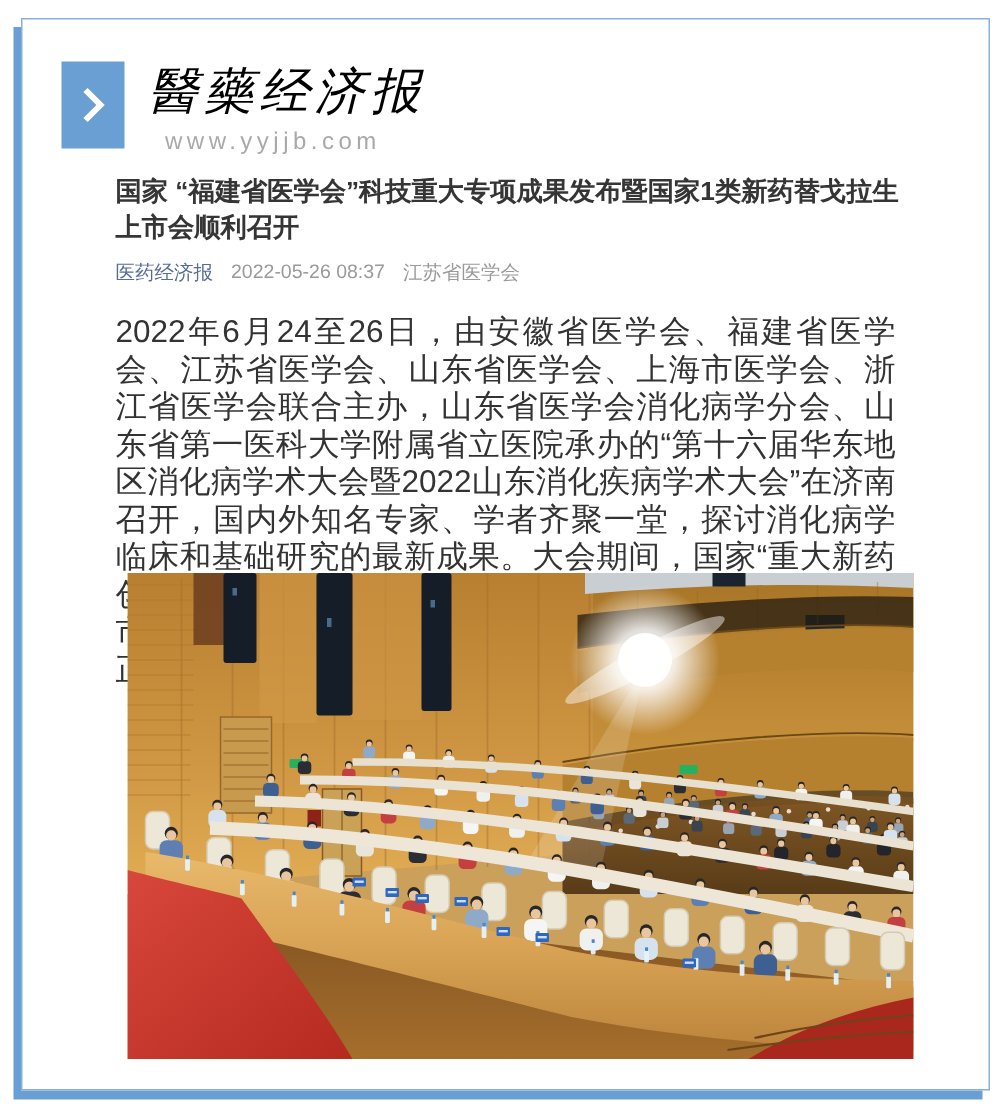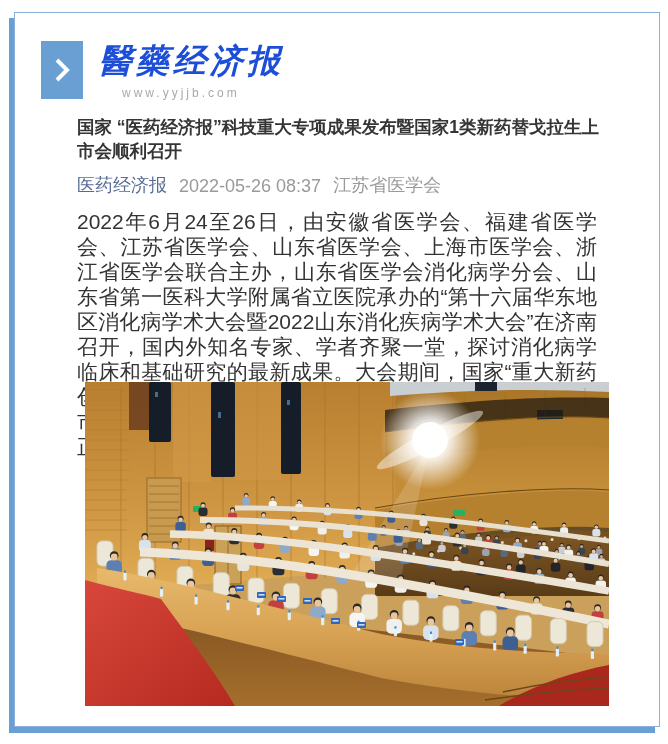--- a/index.html
+++ b/index.html
@@ -3,49 +3,49 @@
 <meta charset="utf-8">
 <style>
   html,body{margin:0;padding:0;background:#ffffff;}
   body{width:668px;height:744px;position:relative;overflow:hidden;
        font-family:"Liberation Sans","DejaVu Sans",sans-serif;}
   .card{position:absolute;left:14px;top:12px;width:644px;height:713px;
         background:#fff;border:1px solid #8ab0d9;
         box-shadow:-5px 6px 0 0 #6a9fd4;}
   .chev{position:absolute;left:26px;top:28px;width:42px;height:58px;
         background:#6a9fd4;display:flex;align-items:center;justify-content:center;cursor:pointer;}
-  .logo{position:absolute;left:84px;top:28px;color:#1d4ed8;
-        font-family:"DejaVu Serif","Liberation Serif",serif;font-style:italic;font-weight:bold;
+  .logo{position:absolute;left:84px;top:28px;color:#000000;
+        font-family:"DejaVu Serif","Liberation Serif",serif;font-style:italic;font-weight:normal;
         font-size:33px;line-height:40px;letter-spacing:4px;white-space:nowrap;}
-  .logourl{position:absolute;left:107px;top:73px;font-size:12px;letter-spacing:3px;color:#a9a9a9;}
+  .logourl{position:absolute;left:95px;top:73px;font-size:16px;letter-spacing:3px;color:#a9a9a9;}
   .title{position:absolute;left:62px;top:102px;width:524px;
          font-size:17.5px;line-height:24px;font-weight:600;color:#353535;}
-  .byline{position:absolute;left:62px;top:160px;font-size:18px;color:#9a9a9a;
-          display:flex;gap:12px;white-space:nowrap;align-items:flex-end;}
+  .byline{position:absolute;left:62px;top:160px;font-size:13px;color:#9a9a9a;
+          display:flex;gap:12px;white-space:nowrap;}
   .byline .src{color:#576b95;cursor:pointer;}
   .bodytext{position:absolute;left:62px;top:196px;width:520px;
             font-size:21px;line-height:25px;color:#333;text-align:justify;}
   .photo{position:absolute;left:70px;top:369px;width:524px;height:324px;cursor:pointer;}
   .photo svg{display:block;width:524px;height:324px;}
 </style>
 </head>
 <body>
 
 <div class="card">
 
   <div class="chev">
     <svg width="16" height="26" viewBox="0 0 16 26">
       <polyline points="3,3 13,13 3,23" fill="none" stroke="#ffffff" stroke-width="4"></polyline>
     </svg>
   </div>
 
   <div class="logo">醫藥经济报</div>
   <div class="logourl">www.yyjjb.com</div>
 
-  <div class="title">国家 “医药经济报”科技重大专项成果发布暨国家1类新药替戈拉生上市会顺利召开</div>
+  <div class="title">国家 “福建省医学会”科技重大专项成果发布暨国家1类新药替戈拉生上市会顺利召开</div>
 
   <div class="byline">
     <span class="src">医药经济报</span>
     <span>2022-05-26 08:37</span>
     <span>江苏省医学会</span>
   </div>
 
   <div class="bodytext">2022年6月24至26日，由安徽省医学会、福建省医学会、江苏省医学会、山东省医学会、上海市医学会、浙江省医学会联合主办，山东省医学会消化病学分会、山东省第一医科大学附属省立医院承办的“第十六届华东地区消化病学术大会暨2022山东消化疾病学术大会”在济南召开，国内外知名专家、学者齐聚一堂，探讨消化病学临床和基础研究的最新成果。大会期间，国家“重大新药创制”科技重大专项成果发布暨国家1类新药替戈拉生上市会隆重举行，山东省首个国家1类化学创新药替戈拉生正式在大会中亮相。</div>
 
   <div class="photo" role="img" aria-label="会议现场照片：木质墙面的会议大厅，观众分排就座于弧形桌前，红色地毯，右侧为二层看台与舞台灯光">

